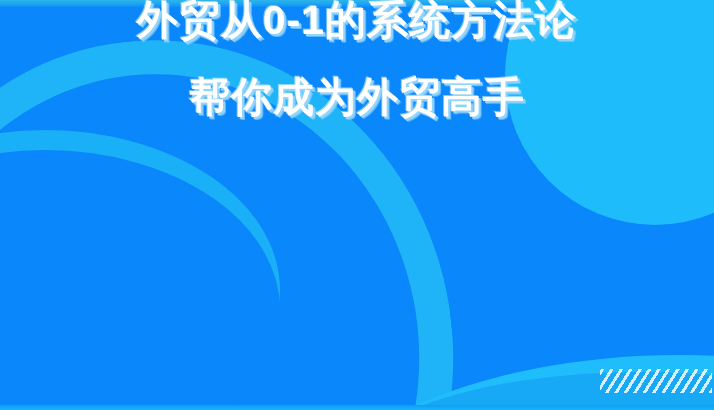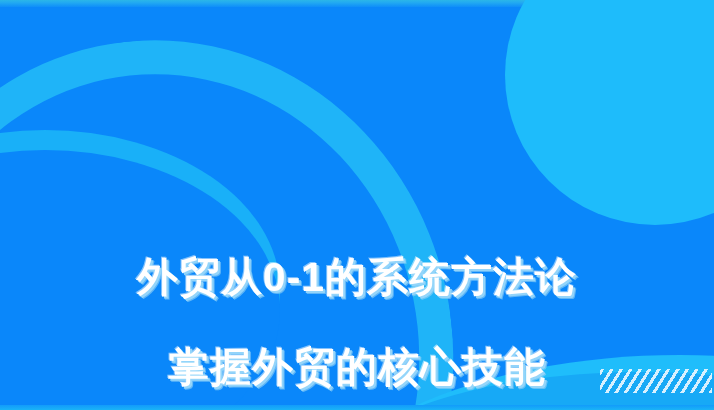--- a/index.html
+++ b/index.html
@@ -119,23 +119,23 @@
     opacity: 0.92;
   }
 
   
   .headlines {
     position: absolute;
     inset: 0;
     display: flex;
     flex-direction: column;
     align-items: center;
-    justify-content: flex-end;
-    gap: 49px;
-    padding-bottom: 22px;
+    justify-content: flex-start;
+    gap: 36px;
+    padding-bottom: 6px;
     box-sizing: border-box;
   }
   .line {
     color: #ffffff;
     font-size: 41px;
     font-weight: bold;
     letter-spacing: 1px;
     line-height: 1;
     white-space: nowrap;
     text-shadow:
@@ -156,16 +156,16 @@
     <div class="swoosh"></div>
     <div class="circle-tr"></div>
     <div class="arc-br"></div>
     <div class="arc-br2"></div>
     <div class="hatch"></div>
     <div class="bottom-band"></div>
   </div>
 
   <div class="headlines">
     <div class="line">外贸从0-1的系统方法论</div>
-    <div class="line">掌握外贸的核心技能</div>
+    <div class="line">帮你成为外贸高手</div>
   </div>
 
 </div>
 
 </body></html>

